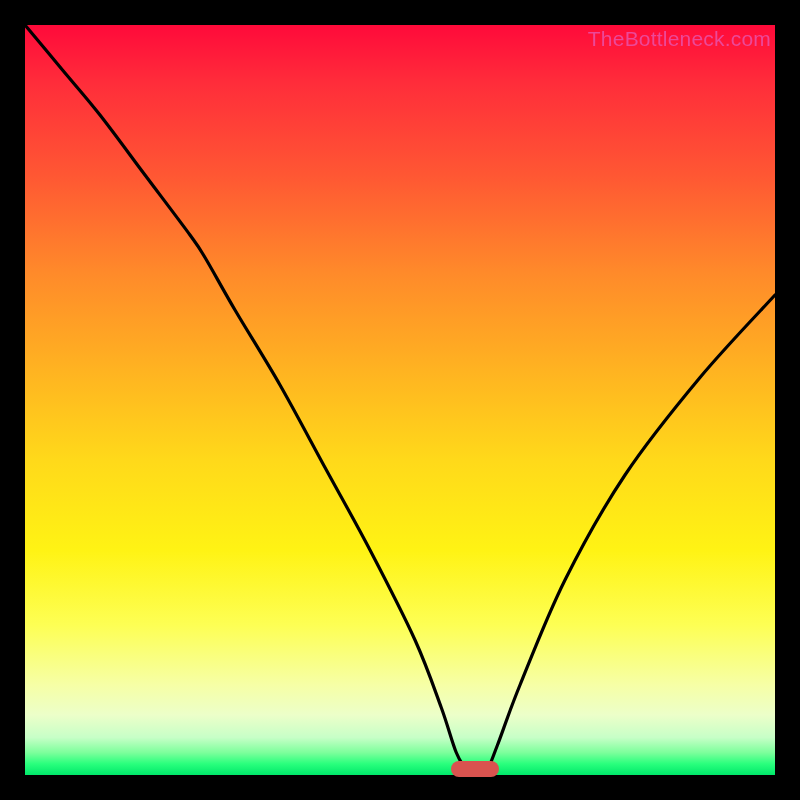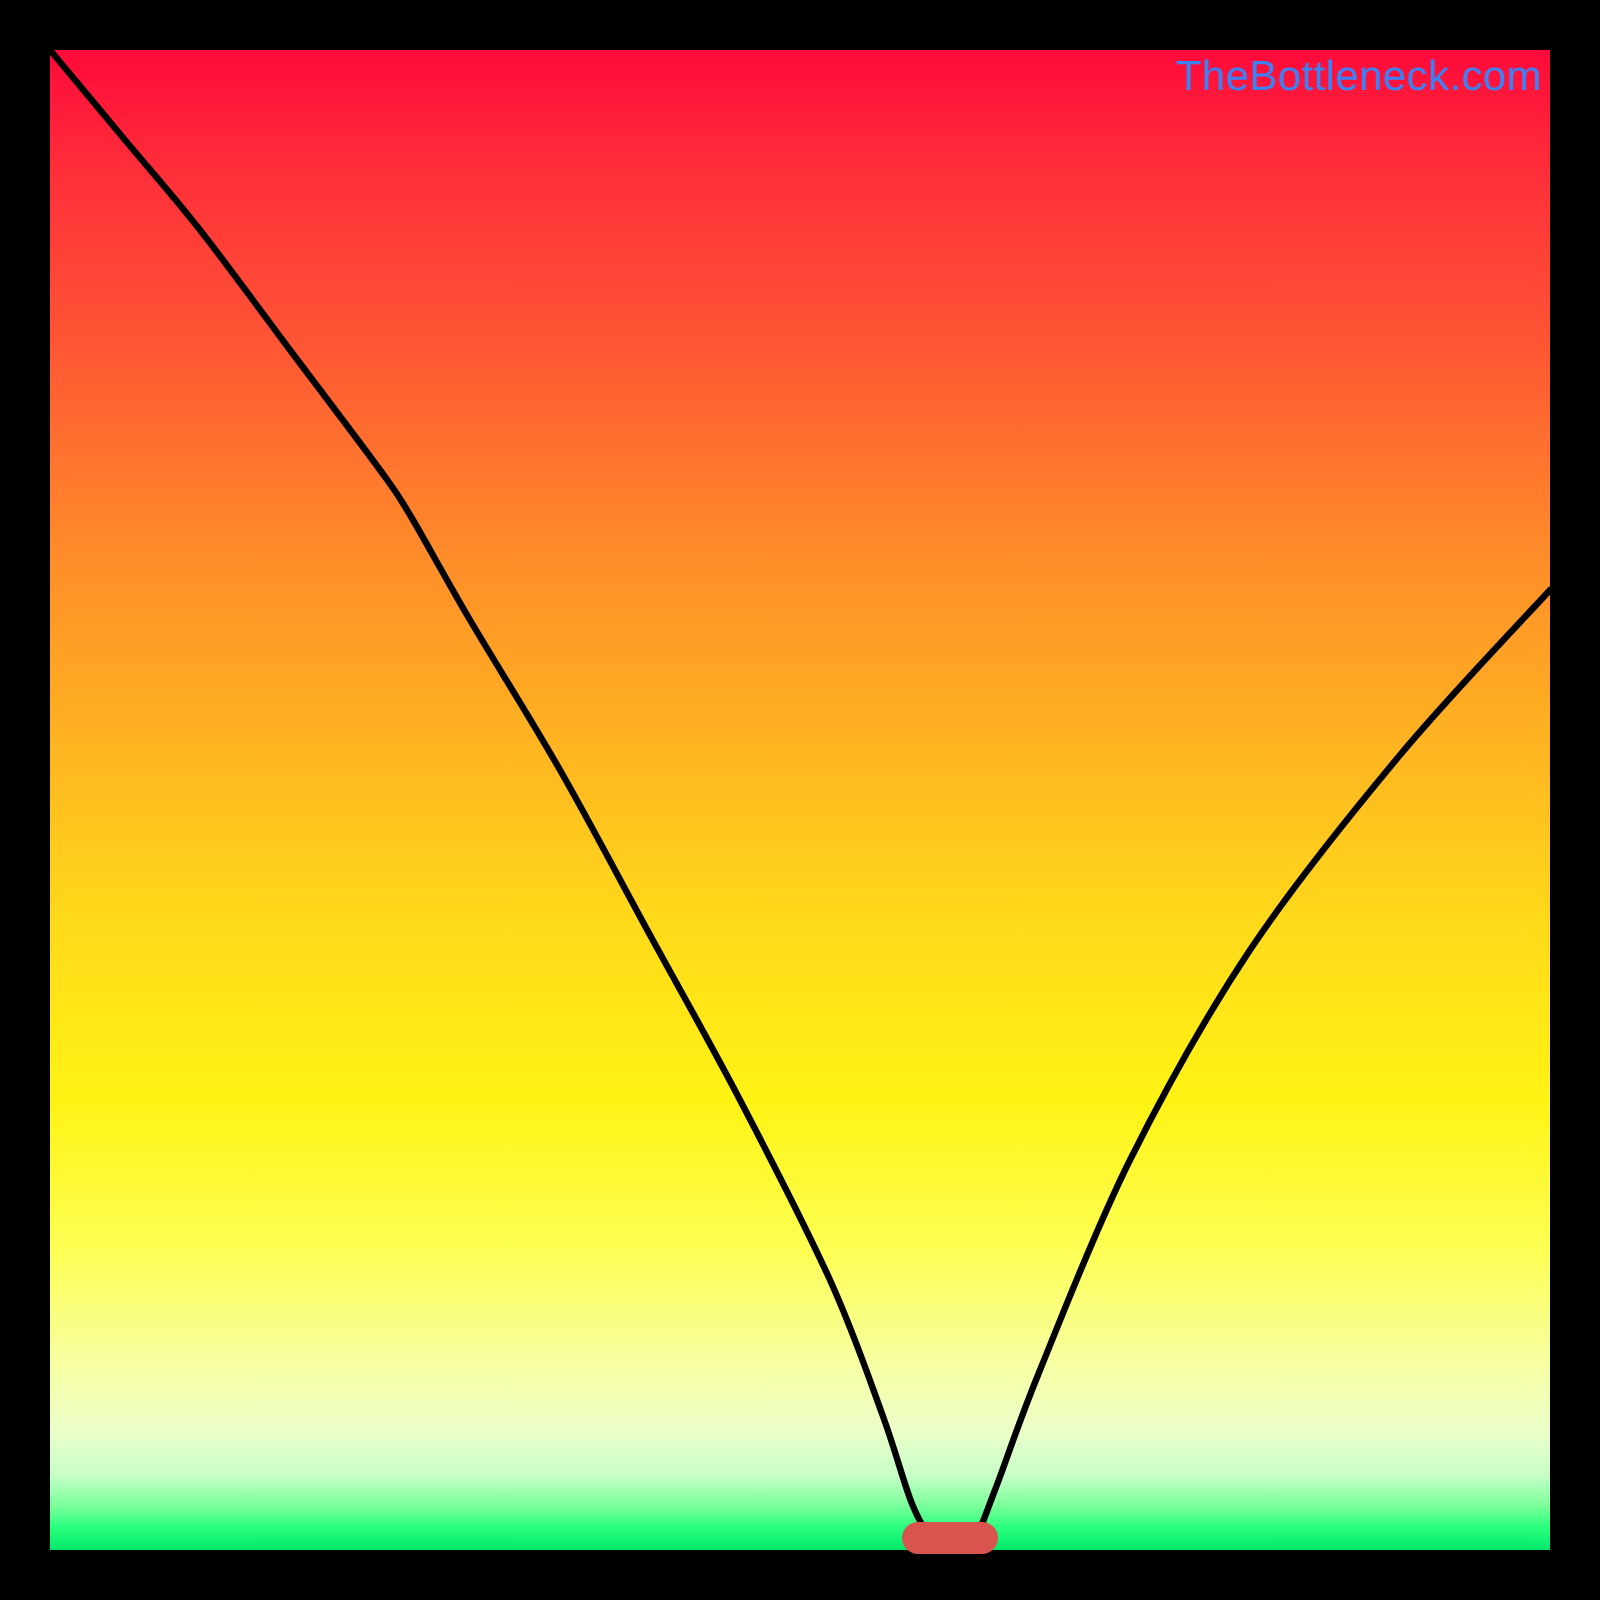--- a/index.html
+++ b/index.html
@@ -39,21 +39,21 @@
       #c7ffc7 95%,
       #7dff9c 97%,
       #2aff7d 98.5%,
       #00e86a 100%
     );
   }
   .watermark {
     position: absolute;
     top: 2px;
     right: 4px;
-    color: #3b82f6;
+    color: #ec4899;
     font-size: 21px;
     font-weight: 500;
     letter-spacing: 0.2px;
     user-select: none;
   }
   svg.curve {
     position: absolute;
     left: 0;
     top: 0;
     width: 750px;

